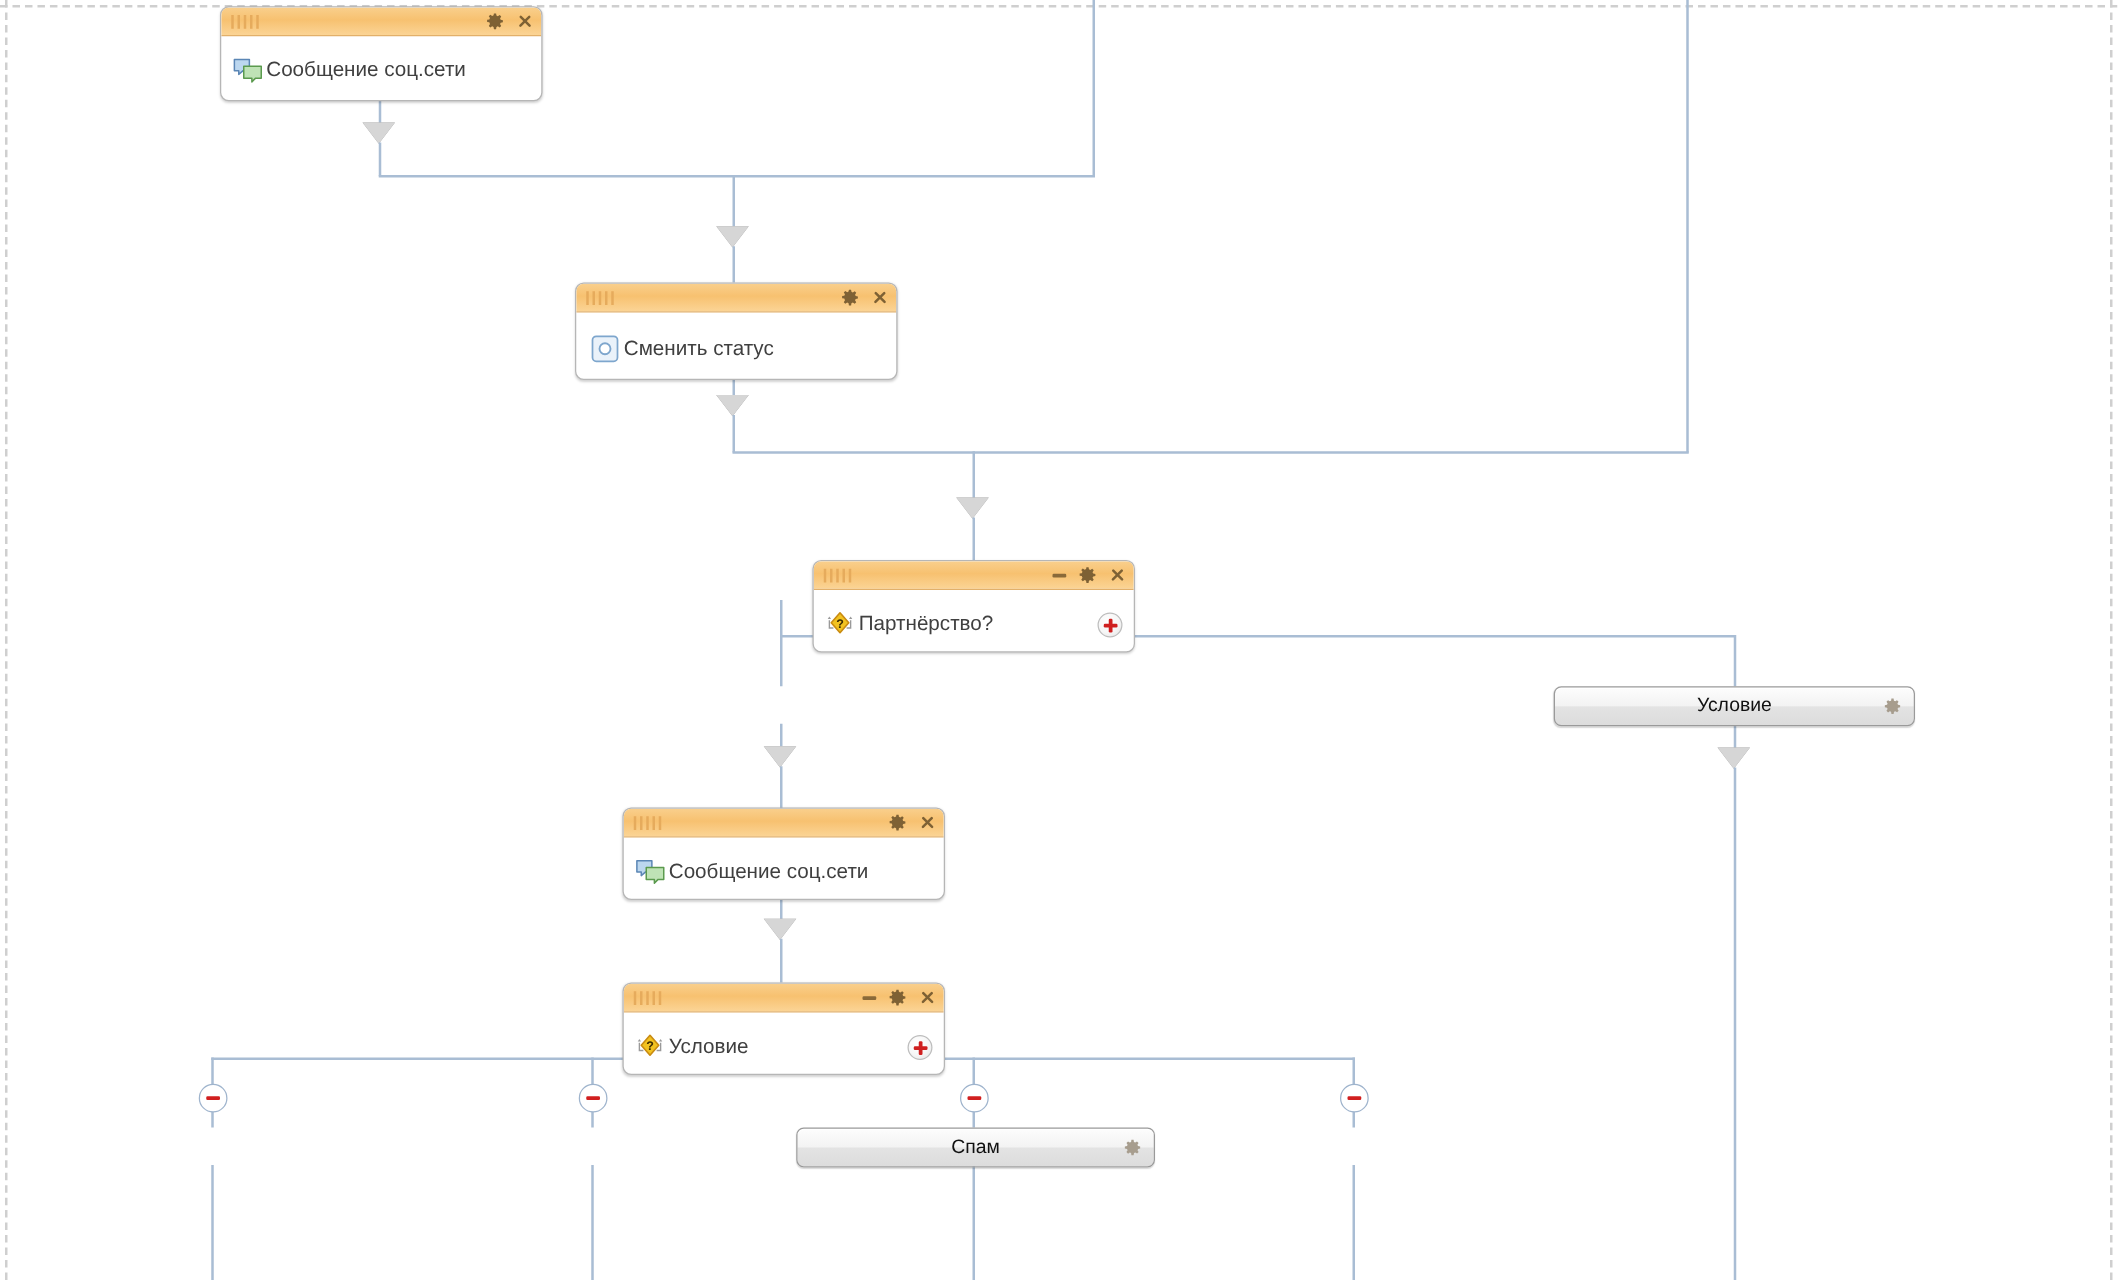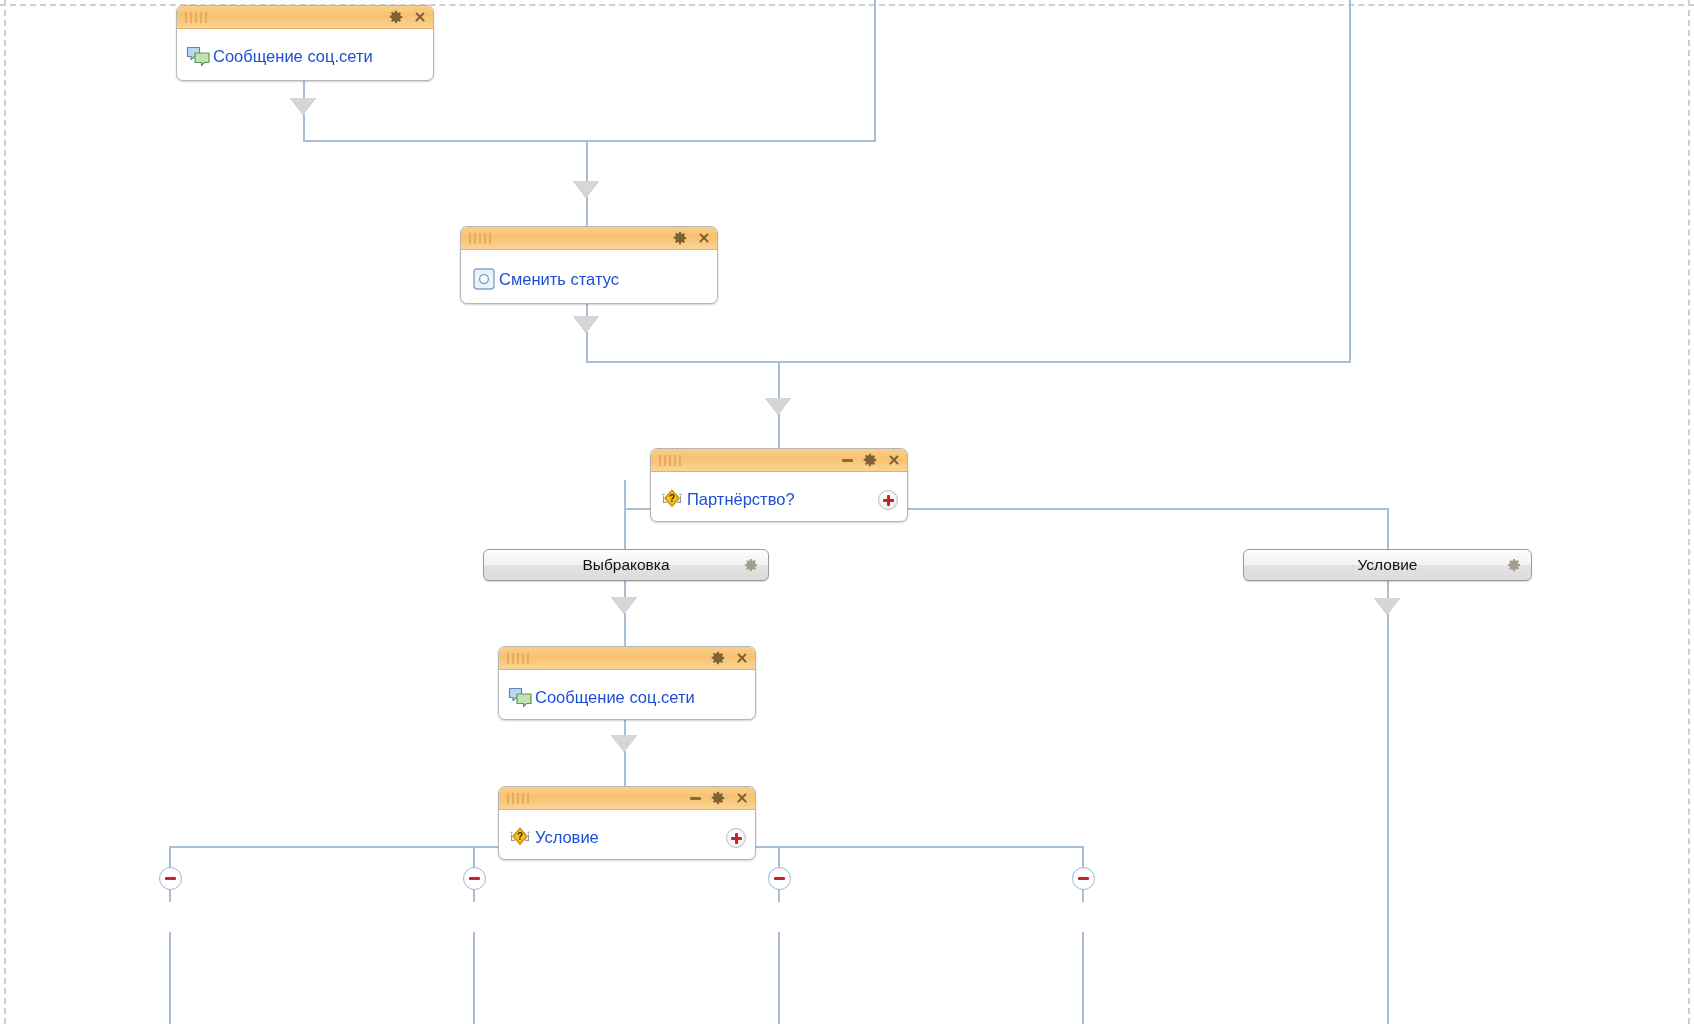--- a/index.html
+++ b/index.html
@@ -68,21 +68,21 @@
   .ic-close::before{transform:rotate(45deg);}
   .ic-close::after{transform:rotate(-45deg);}
 
   .node-body{
     display:flex;align-items:center;
     padding:8px 10px 10px 8px;
     min-height:38px;
     position:relative;
   }
   .node-label{
-    font-size:16.5px;color:#1d4ed8;line-height:1.1;
+    font-size:16.5px;color:#404040;line-height:1.1;
     white-space:nowrap;
   }
   .body-icon{flex:0 0 auto;display:flex;align-items:center;justify-content:center;}
 
   
   .plus-btn{
     position:absolute;right:9px;top:50%;transform:translateY(-50%);
     width:18px;height:18px;border-radius:50%;
     background:radial-gradient(circle at 40% 35%,#ffffff 0%,#f6f6f6 55%,#e2e2e2 100%);
     border:1px solid #bdbdbd;
@@ -352,37 +352,37 @@
           <path d="M5.5 9.2v6.2h3.2M22.5 9.2v6.2h-3.2" fill="none" stroke="#9a9a9a" stroke-width="1.1"></path>
           <path d="M4.2 8.2l1.3-2 1.3 2z" fill="#9a9a9a"></path>
           <path d="M21.2 8.2l1.3-2 1.3 2z" fill="#9a9a9a"></path>
         </svg>
       </span>
       <span class="node-label">Условие</span>
       <span class="plus-btn"></span>
     </div>
   </div>
 
-  <div class="pill" style="left:483px;top:549px;width:284px;">
-    <span>Выбраковка</span>
-    <span class="pill-gear">
-      <svg width="14" height="14" viewBox="0 0 16 16">
-          <path fill="#a79d8e" d="M8 5.4A2.6 2.6 0 1 0 8 10.6 2.6 2.6 0 1 0 8 5.4zm0 1.5a1.1 1.1 0 1 1 0 2.2 1.1 1.1 0 0 1 0-2.2z"></path>
-          <path fill="#a79d8e" d="M7 1h2l.3 1.9 1.2.5 1.6-1 1.4 1.4-1 1.6.5 1.2L15 7v2l-1.9.3-.5 1.2 1 1.6-1.4 1.4-1.6-1-1.2.5L9 15H7l-.3-1.9-1.2-.5-1.6 1-1.4-1.4 1-1.6L3 9.3 1 9V7l2-.3.5-1.2-1-1.6 1.4-1.4 1.6 1 1.2-.5z"></path>
-        </svg>
-    </span>
-  </div>
 
   <div class="pill" style="left:1243px;top:549px;width:287px;">
     <span>Условие</span>
     <span class="pill-gear">
       <svg width="14" height="14" viewBox="0 0 16 16">
           <path fill="#a79d8e" d="M8 5.4A2.6 2.6 0 1 0 8 10.6 2.6 2.6 0 1 0 8 5.4zm0 1.5a1.1 1.1 0 1 1 0 2.2 1.1 1.1 0 0 1 0-2.2z"></path>
           <path fill="#a79d8e" d="M7 1h2l.3 1.9 1.2.5 1.6-1 1.4 1.4-1 1.6.5 1.2L15 7v2l-1.9.3-.5 1.2 1 1.6-1.4 1.4-1.6-1-1.2.5L9 15H7l-.3-1.9-1.2-.5-1.6 1-1.4-1.4 1-1.6L3 9.3 1 9V7l2-.3.5-1.2-1-1.6 1.4-1.4 1.6 1 1.2-.5z"></path>
         </svg>
     </span>
   </div>
 
 
 
+  <div class="pill" style="left:637px;top:902px;width:285px;">
+    <span>Спам</span>
+    <span class="pill-gear">
+      <svg width="14" height="14" viewBox="0 0 16 16">
+          <path fill="#a79d8e" d="M8 5.4A2.6 2.6 0 1 0 8 10.6 2.6 2.6 0 1 0 8 5.4zm0 1.5a1.1 1.1 0 1 1 0 2.2 1.1 1.1 0 0 1 0-2.2z"></path>
+          <path fill="#a79d8e" d="M7 1h2l.3 1.9 1.2.5 1.6-1 1.4 1.4-1 1.6.5 1.2L15 7v2l-1.9.3-.5 1.2 1 1.6-1.4 1.4-1.6-1-1.2.5L9 15H7l-.3-1.9-1.2-.5-1.6 1-1.4-1.4 1-1.6L3 9.3 1 9V7l2-.3.5-1.2-1-1.6 1.4-1.4 1.6 1 1.2-.5z"></path>
+        </svg>
+    </span>
+  </div>
 
 
 </div>
 
 </body></html>

